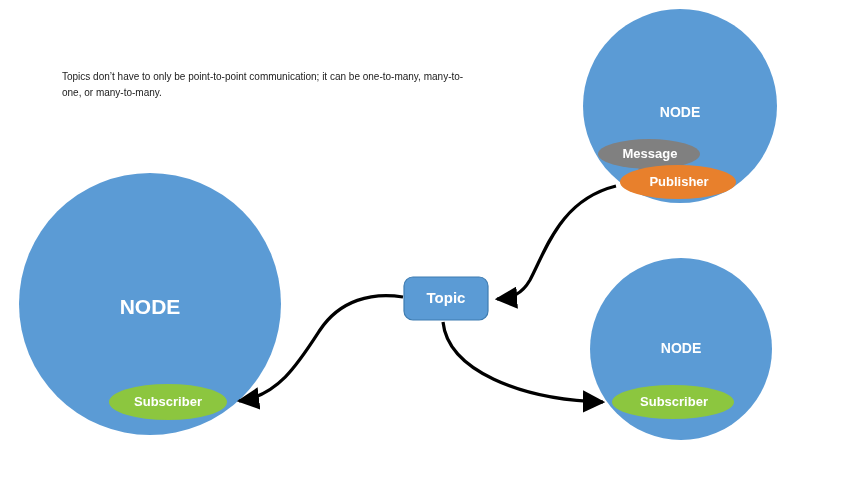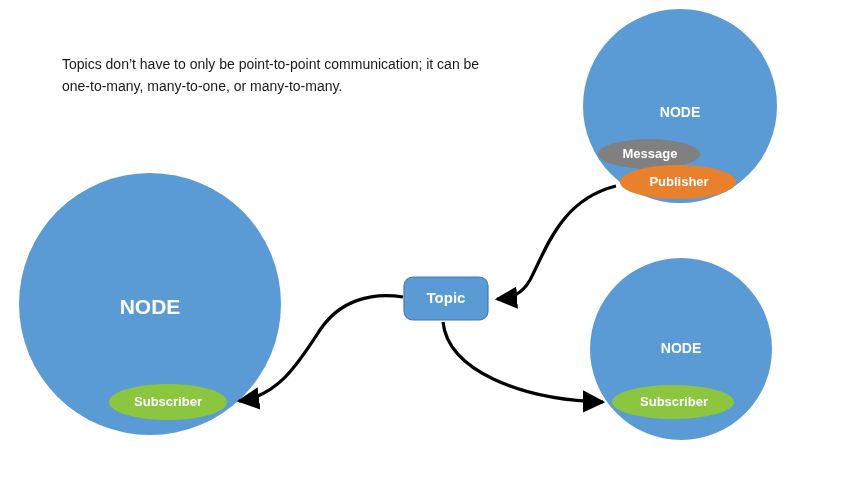--- a/index.html
+++ b/index.html
@@ -21,24 +21,24 @@
   #diagram-svg {
     position: absolute;
     left: 0;
     top: 0;
     width: 854px;
     height: 480px;
   }
   .caption {
     position: absolute;
     left: 62px;
-    top: 54px;
+    top: 69px;
     width: 420px;
     font-family: "Liberation Sans", sans-serif;
-    font-size: 14px;
+    font-size: 10px;
     line-height: 1.55;
     color: #1a1a1a;
     white-space: pre-line;
   }
   .node-label {
     font-family: "Liberation Sans", sans-serif;
     font-weight: bold;
     fill: #ffffff;
     text-anchor: middle;
     dominant-baseline: middle;

